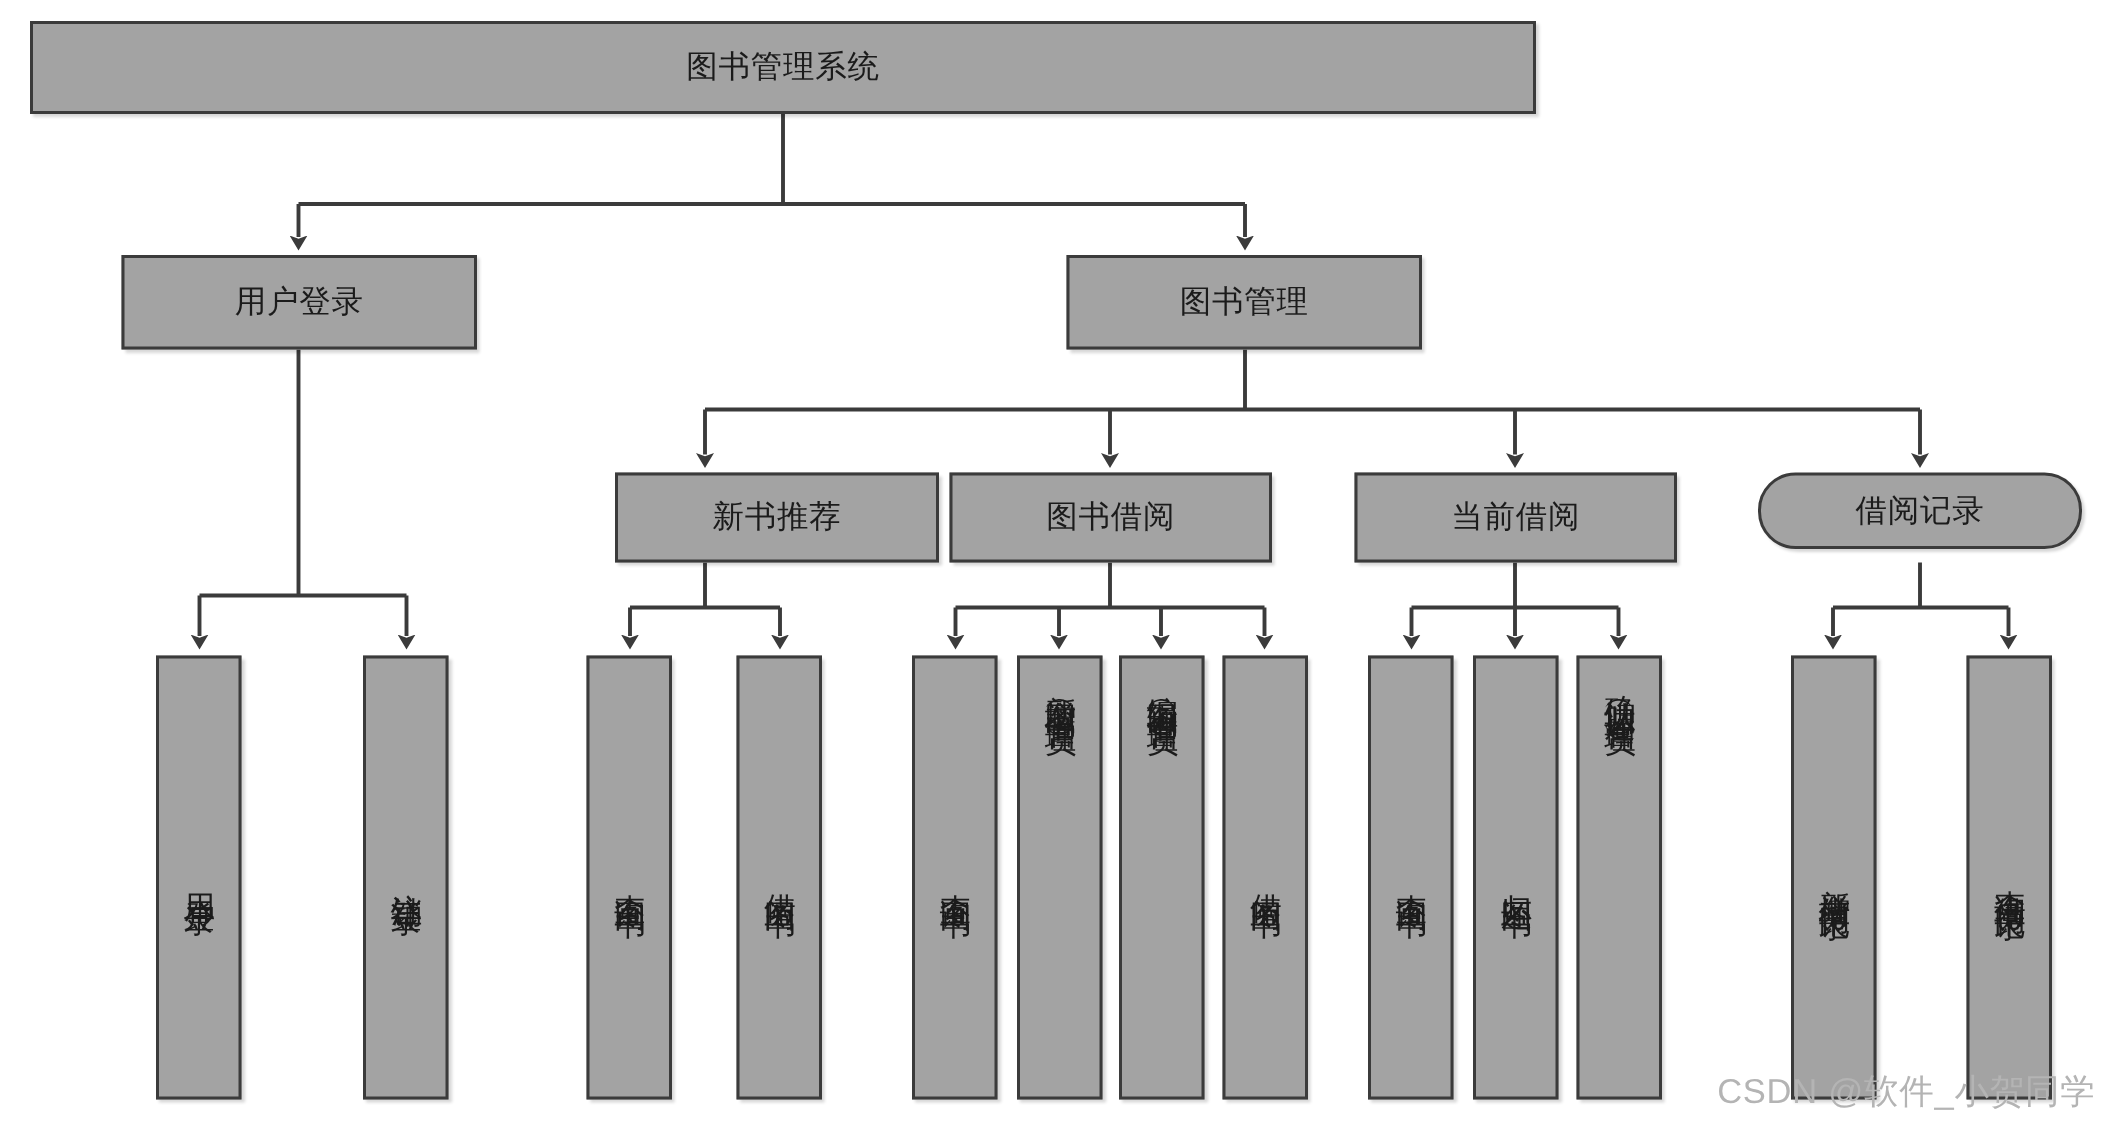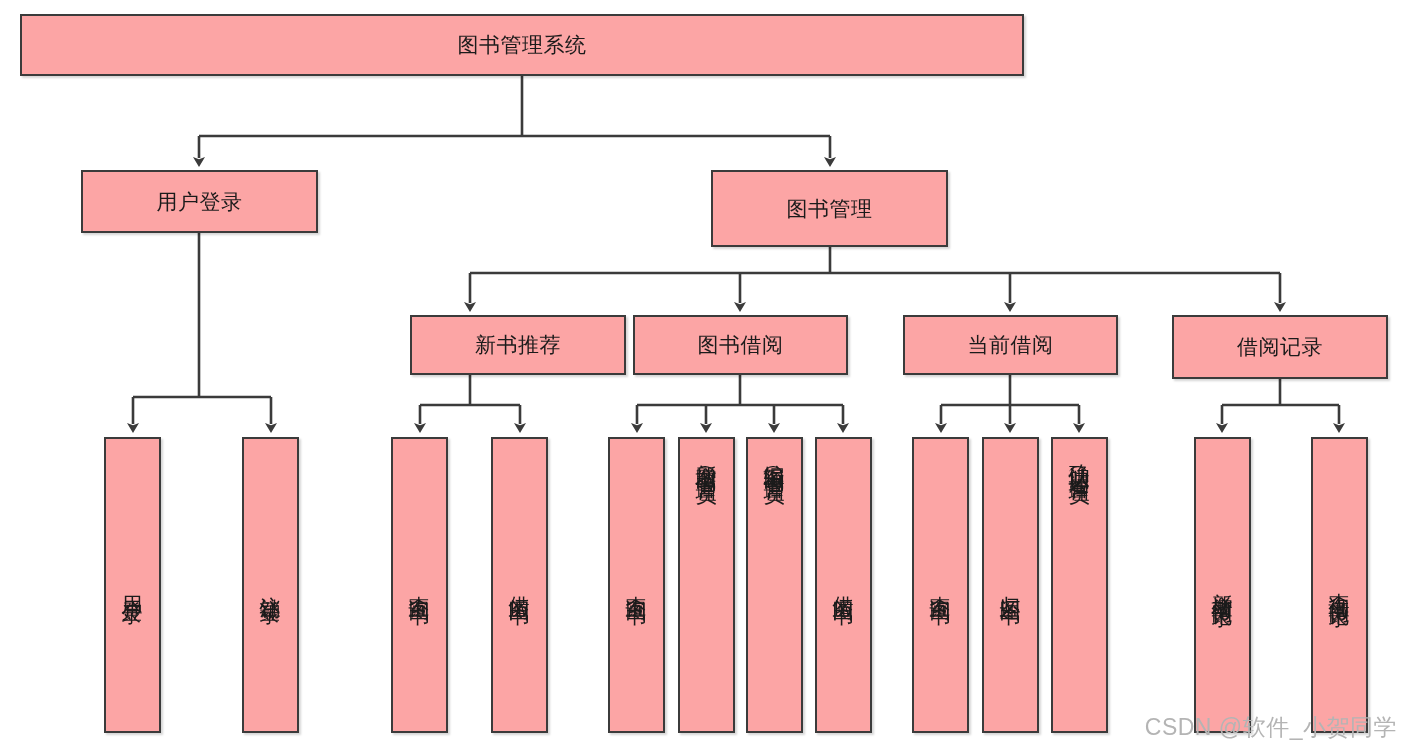--- a/index.html
+++ b/index.html
@@ -22,21 +22,21 @@
     left: 0;
     top: 0;
     width: 1405px;
     height: 747px;
     pointer-events: none;
   }
   .node {
     position: absolute;
     box-sizing: border-box;
     border: 2px solid #3b3b3b;
-    background: #fca5a5;
+    background: #a3a3a3;
     display: flex;
     align-items: center;
     justify-content: center;
     box-shadow: 2px 2px 2px rgba(0,0,0,0.16);
   }
   .node .label {
     color: #1b1b1b;
     font-size: 21px;
     line-height: 1.22;
     letter-spacing: 0.5px;
@@ -124,34 +124,34 @@
     </g>
   </svg>
 
   <div class="node" style="left:20px; top:14px; width:1004px; height:62px;">
     <span class="label">图书管理系统</span>
   </div>
 
   <div class="node" style="left:81px; top:170px; width:237px; height:63px;">
     <span class="label">用户登录</span>
   </div>
-  <div class="node" style="left:711px; top:170px; width:237px; height:77px;">
+  <div class="node" style="left:711px; top:170px; width:237px; height:63px;">
     <span class="label">图书管理</span>
   </div>
 
   <div class="node" style="left:362px; top:315px; width:216px; height:60px;margin-left:48px;">
     <span class="label">新书推荐</span>
   </div>
   <div class="node" style="left:903px; top:315px; width:215px; height:60px;">
     <span class="label">当前借阅</span>
   </div>
   <div class="node" style="left:633px; top:315px; width:215px; height:60px;">
     <span class="label">图书借阅</span>
   </div>
-  <div class="node" style="left:1172px; top:315px; width:216px; height:64px;">
+  <div class="node" style="left:1172px; top:315px; width:216px; height:51px;border-radius:25px;">
     <span class="label">借阅记录</span>
   </div>
 
   <div class="node leaf v-center" style="left:104px; top:437px; width:57px; height:296px;">
     <span class="label">用户登录</span>
   </div>
   <div class="node leaf v-center" style="left:242px; top:437px; width:57px; height:296px;">
     <span class="label">注销登录</span>
   </div>
 

